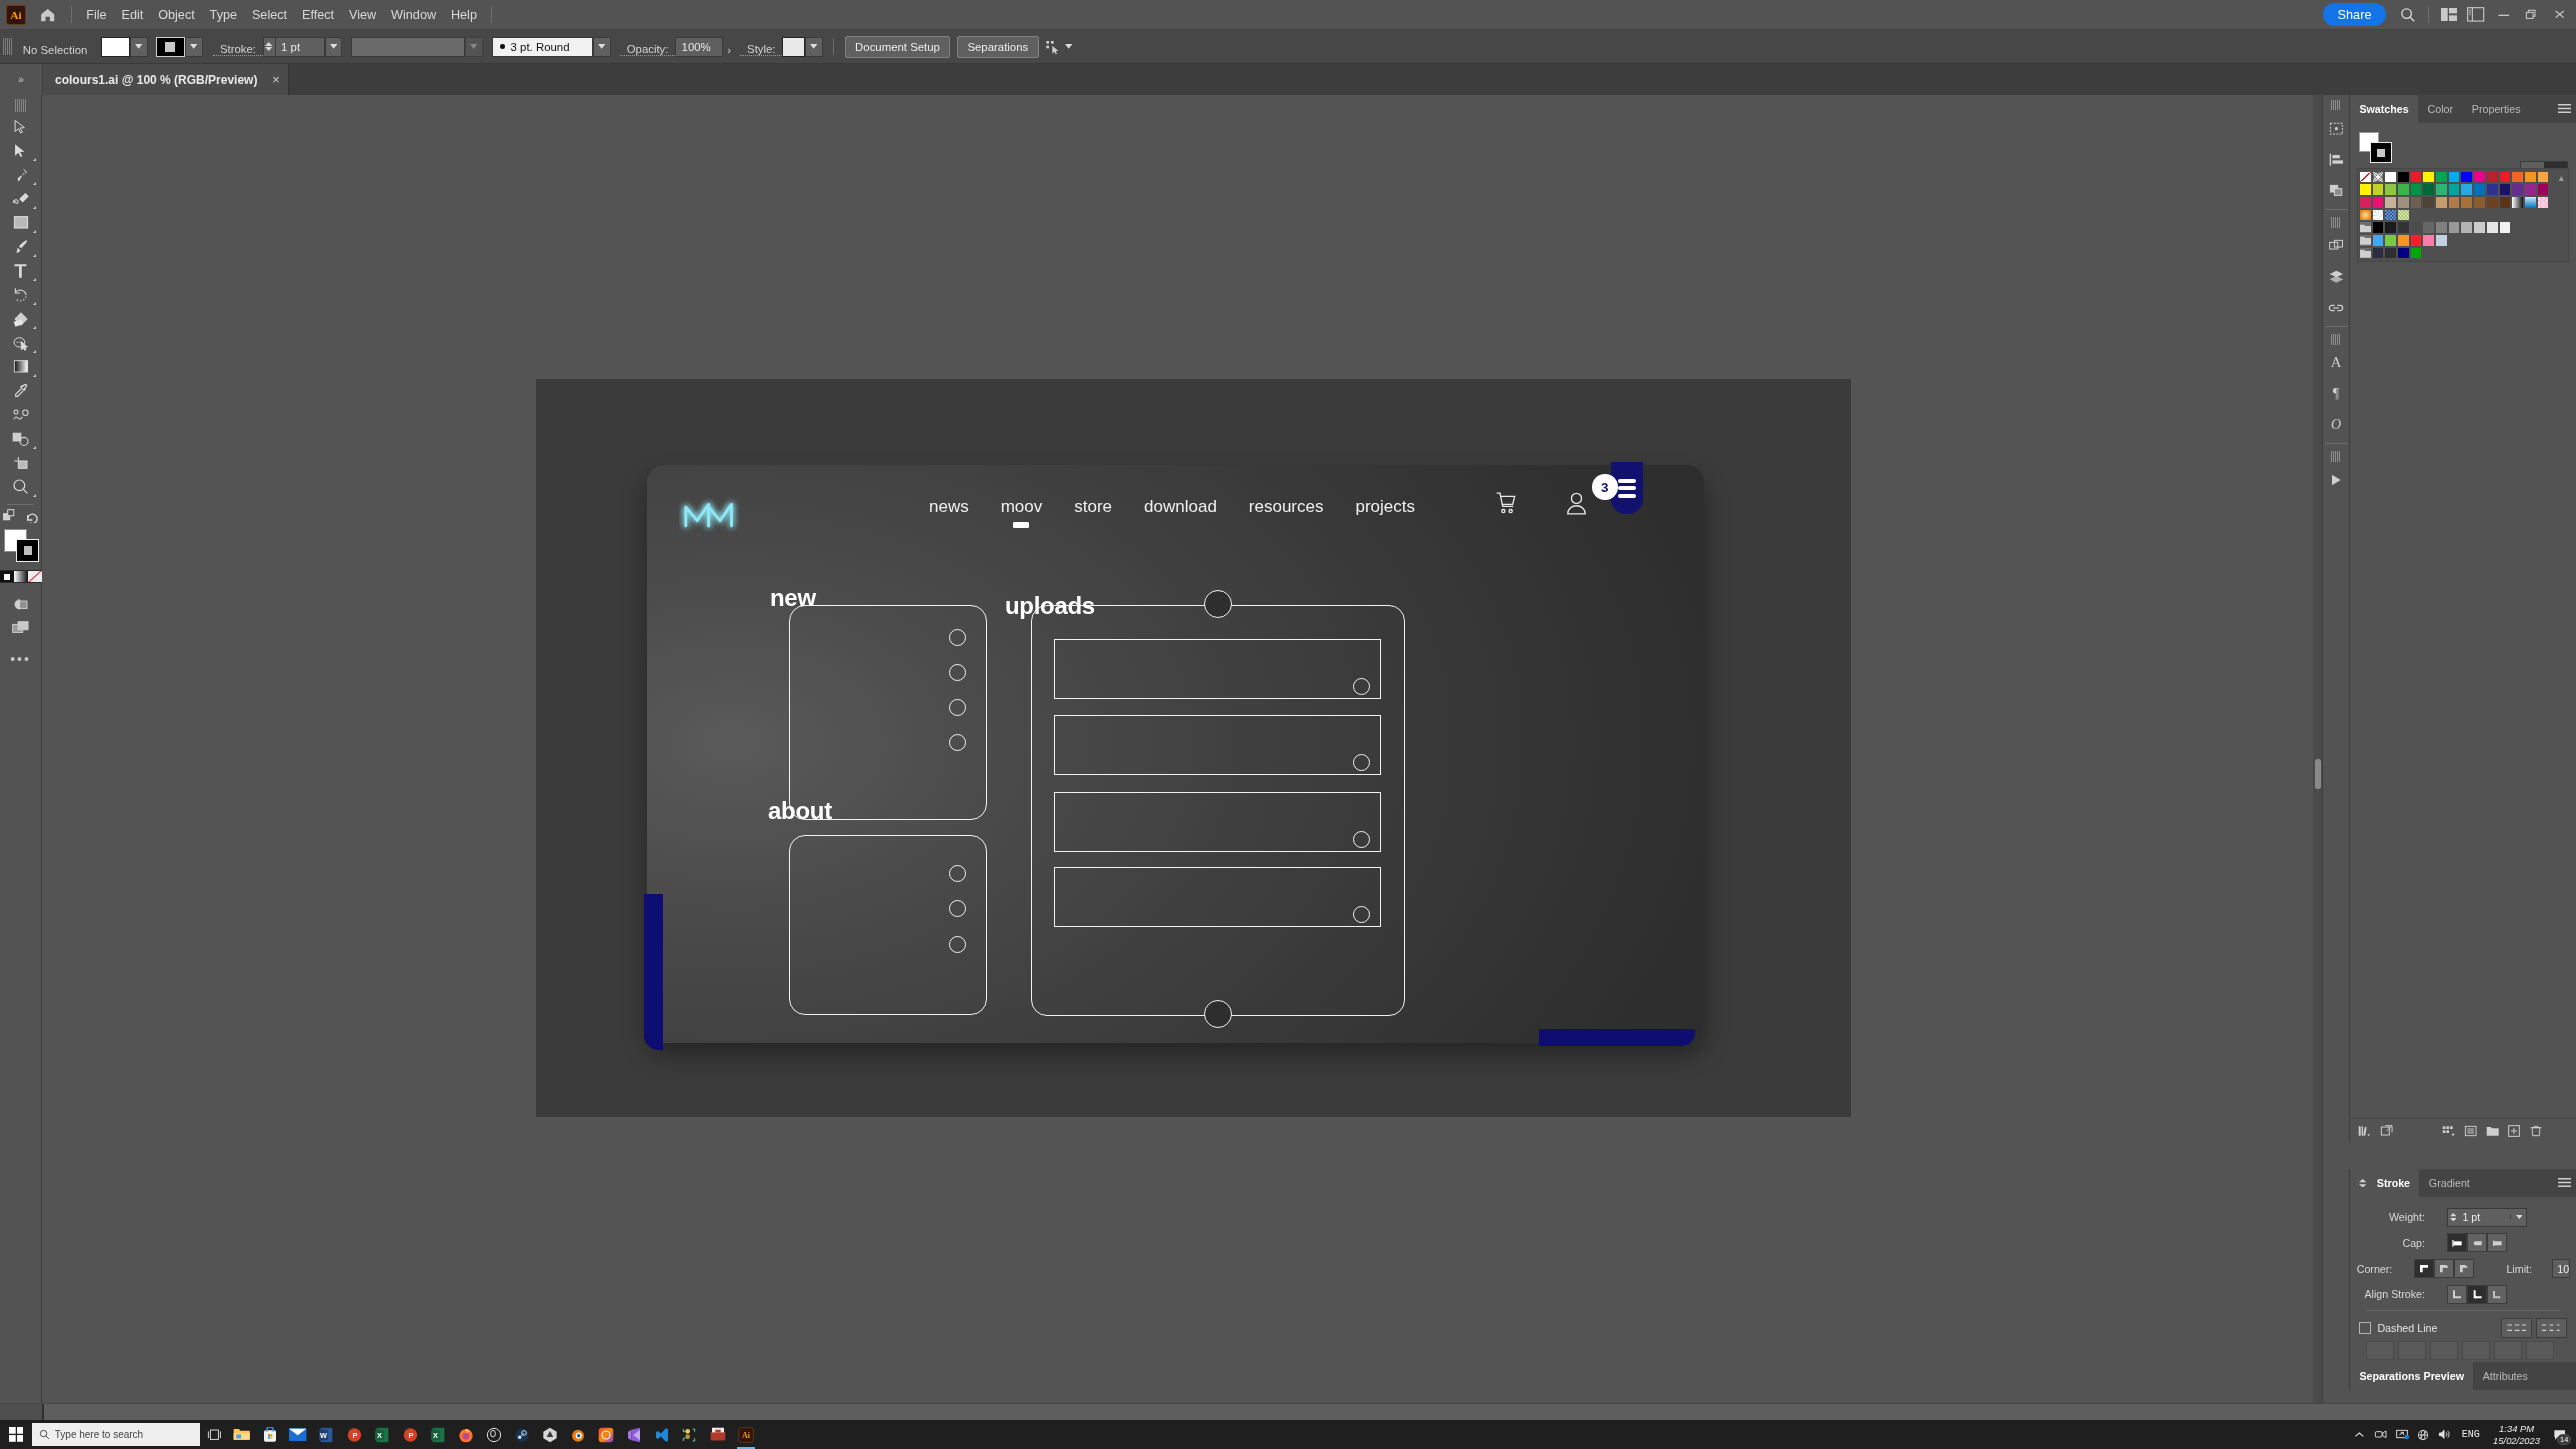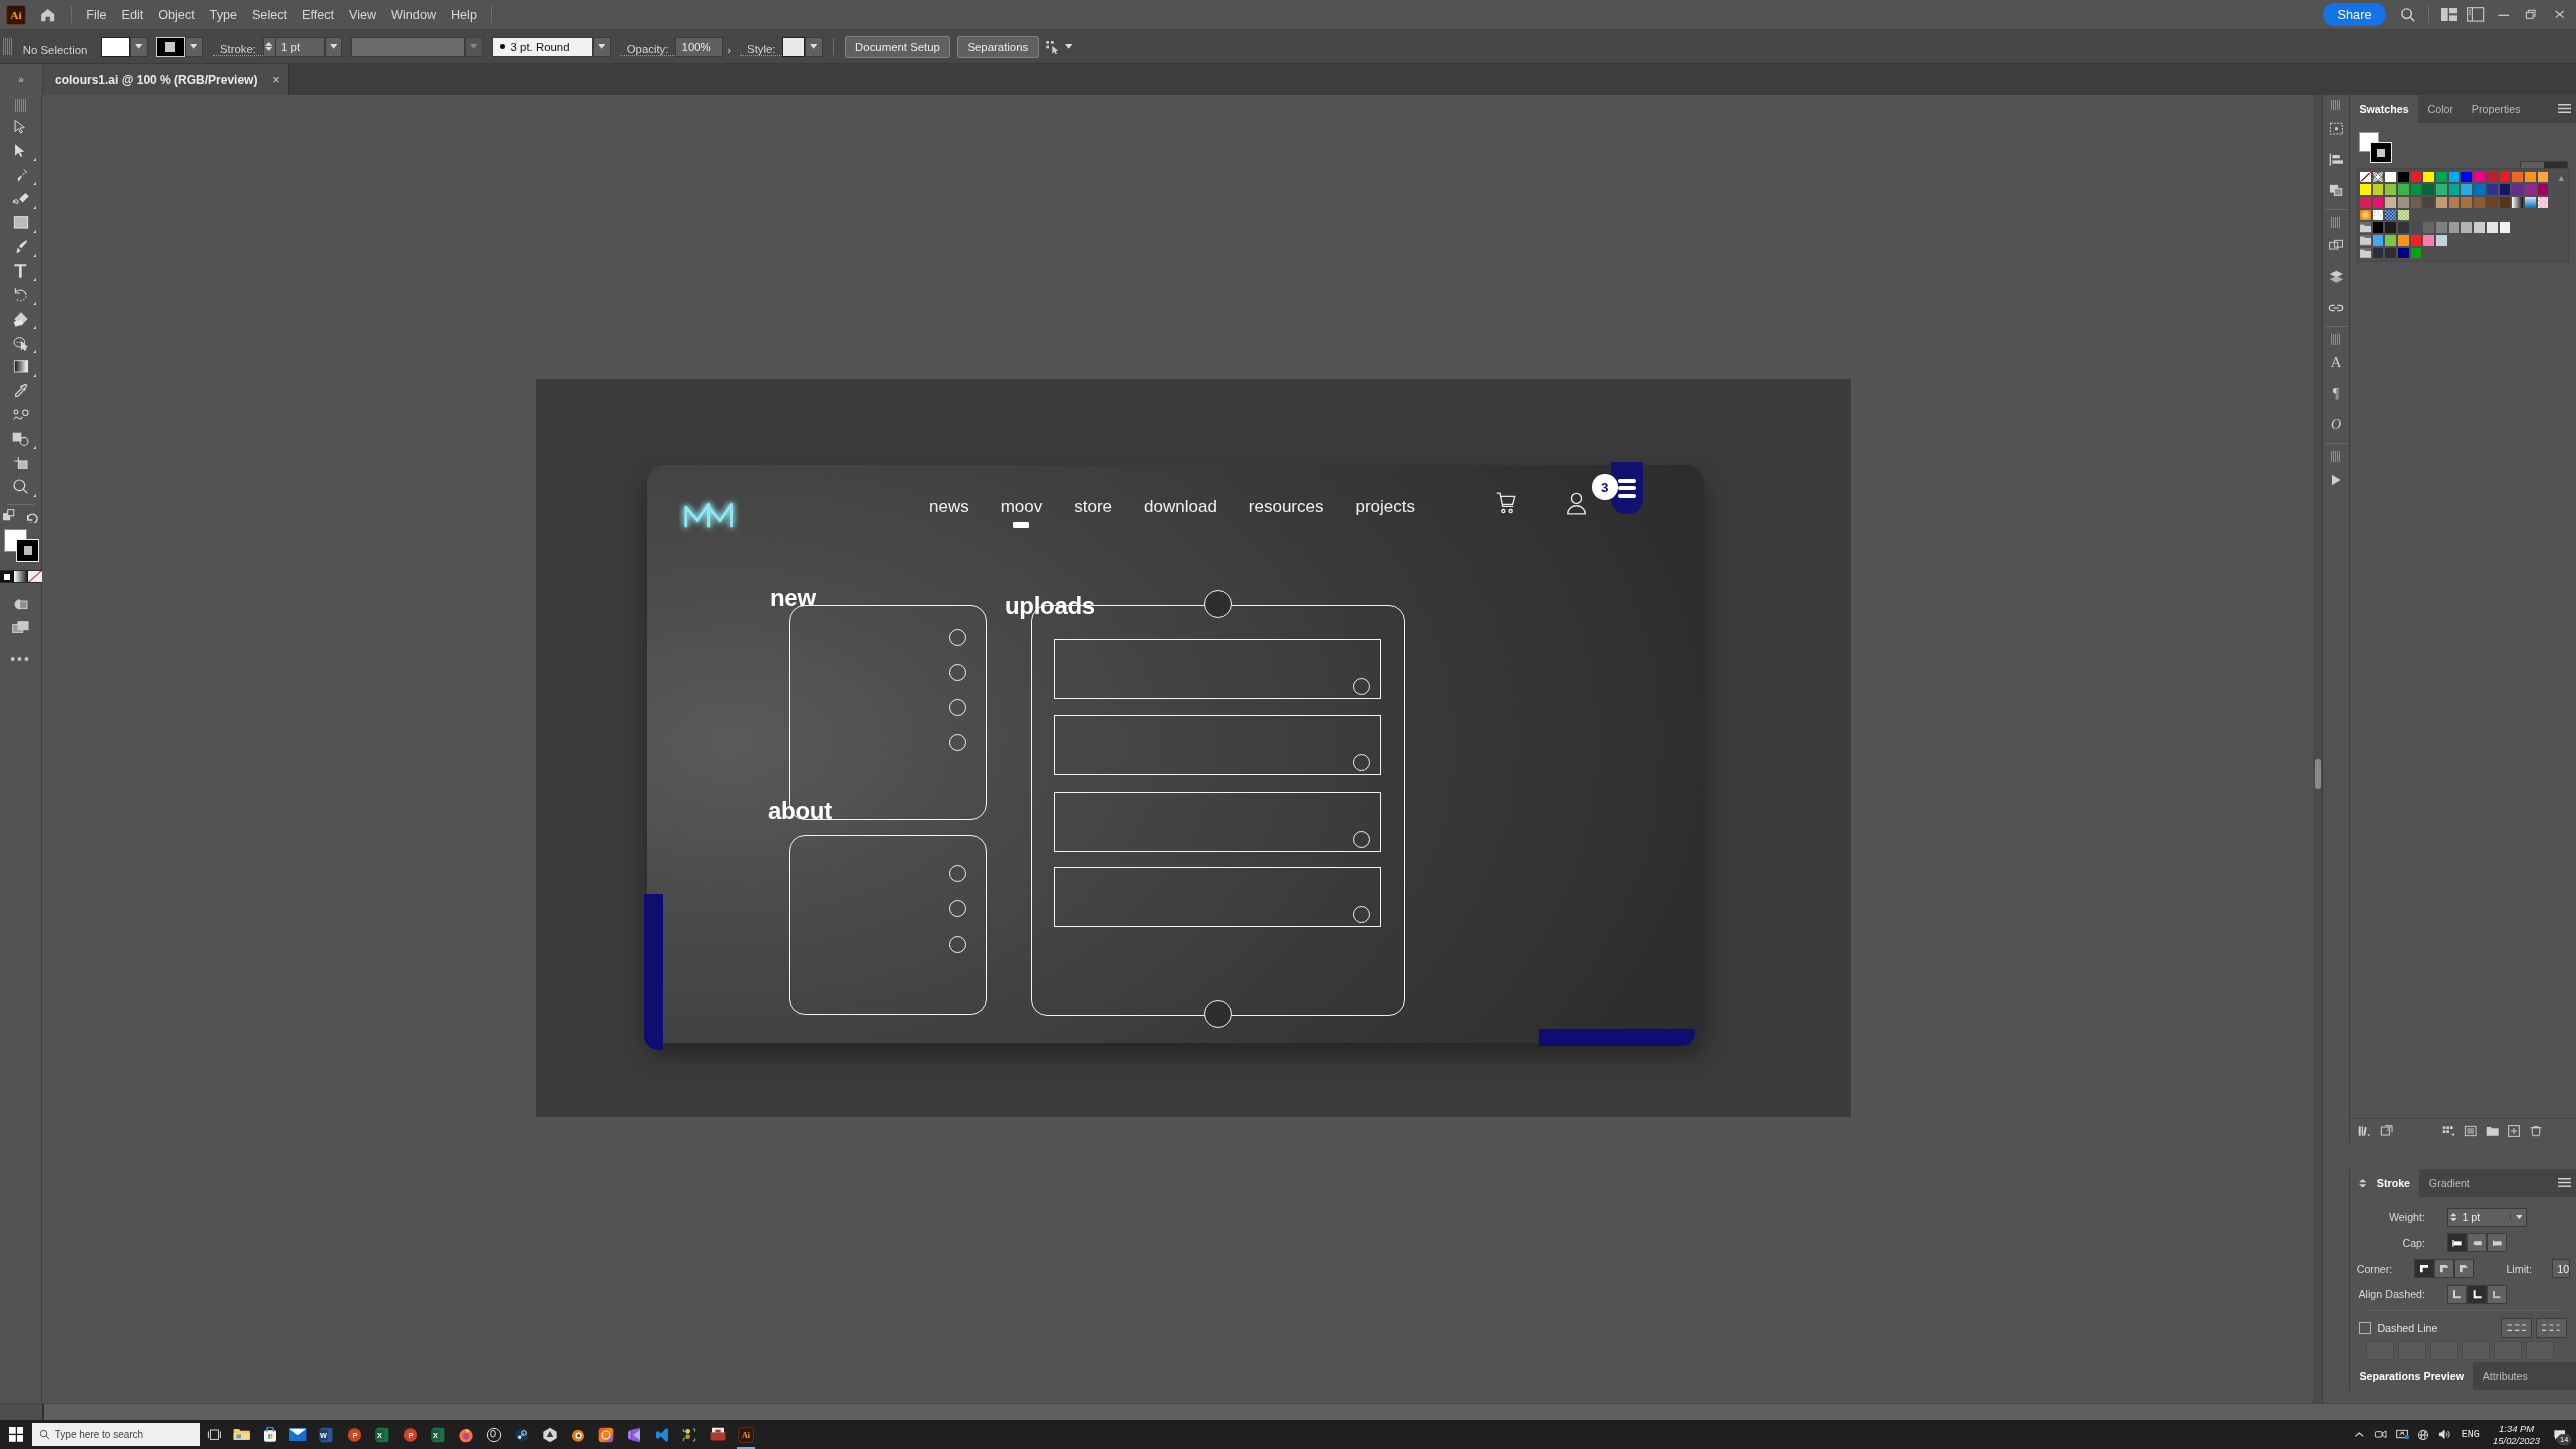--- a/index.html
+++ b/index.html
@@ -1013,21 +1013,21 @@
                 <path d="M3 3h8l4 4H7v7H3z"></path>
               </svg>
             </div>
         </div>
         <div class="sr-label" style="width:auto;padding:0 5.4px 0 17.4px;">Limit:</div>
         <div class="lim-field">10</div>
         <div style="padding-left:4px;font-size:10px;color:#d0d0d0;">x</div>
       </div>
 
       <div class="stroke-row">
-        <div class="sr-label">Align Dashed:</div>
+        <div class="sr-label">Align Stroke:</div>
         <div class="seg">
           <div>
             <svg width="12" height="10.7" viewBox="0 0 18 16" fill="#cfcfcf">
                 <path d="M3 2h3v9h9v3H3z"></path>
               </svg>
             </div>
           <div class="on">
             <svg width="12" height="10.7" viewBox="0 0 18 16" fill="#fff">
                 <path d="M4 2h3v9h9v3H4z"></path>
                 <rect x="6" y="11" width="2" height="3"></rect>

